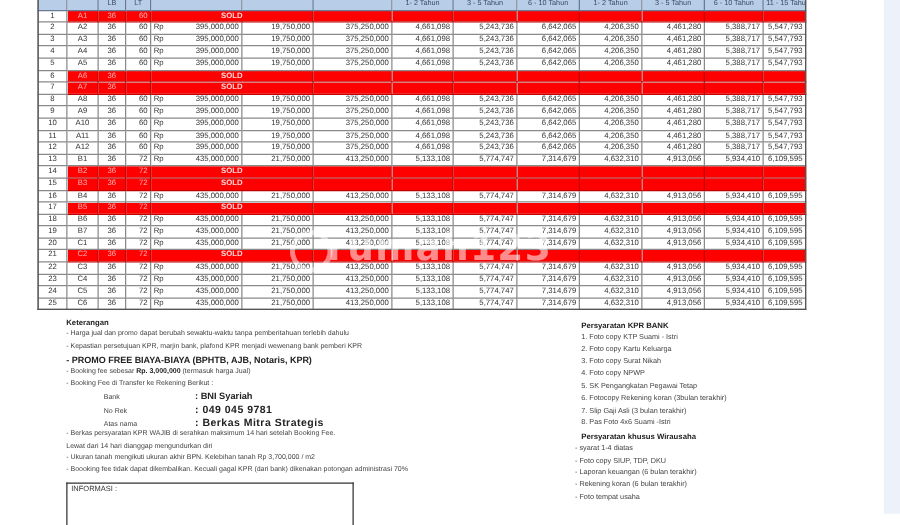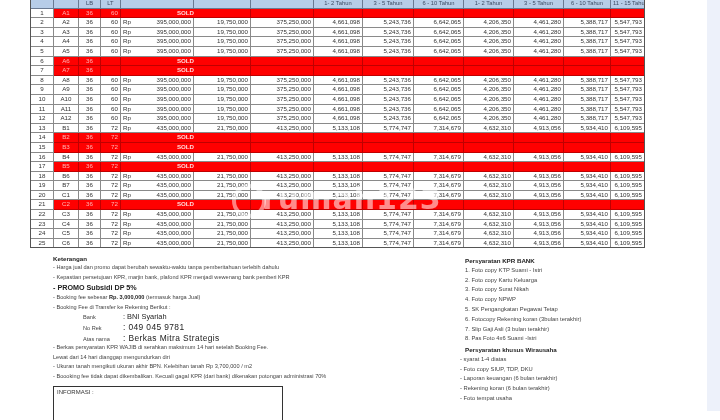--- a/index.html
+++ b/index.html
@@ -25,21 +25,21 @@
                letter-spacing:1px; font-family:"DejaVu Sans", sans-serif; pointer-events:none;margin-left:24px; }
   .wm-logo { position:absolute; left:232px; top:184px; width:26px; height:26px; border:4px solid rgba(255,255,255,0.5);
              border-radius:50%; pointer-events:none; }
 
   .notes { position:absolute; left:53px; top:254px; width:300px; font-size:5.6px; color:#444; }
   .notes .line { height:9.4px; line-height:9.4px; white-space:nowrap; }
   .notes .title { font-weight:bold; font-size:6.2px; color:#222; }
   .notes .promo { font-weight:bold; font-size:7.2px; color:#222; height:11px; line-height:11px; }
   .notes .bank-row { padding-left:30px; height:10.5px; line-height:10.5px; }
   .notes .bank-row .k { display:inline-block; width:40px; }
-  .notes .bank-row .v { font-weight:normal; color:#222; font-size:7.4px; }
+  .notes .bank-row .v { font-weight:bold; color:#222; font-size:7.4px;margin-left:33px; }
   .notes .bank-row .v.big { font-size:8.4px; letter-spacing:0.4px; }
   .notes b { color:#222; }
   .info-box { position:absolute; left:53px; top:386px; width:230px; height:40px; border:1px solid #333; border-bottom:none;
               font-size:6px; padding:2px 3px; box-sizing:border-box; color:#333; }
 
   .req { position:absolute; left:465px; top:256px; font-size:5.8px; color:#444; }
   .req .title { font-weight:bold; color:#222; font-size:6.2px; height:9.8px; line-height:9.8px; }
   .req .item { height:9.8px; line-height:9.8px; white-space:nowrap; }
   .req2 { position:absolute; left:460px; top:345px; font-size:5.8px; color:#444; }
   .req2 .title { font-weight:bold; color:#222; font-size:6.2px; height:9.8px; line-height:9.8px; padding-left:5px; }
@@ -502,21 +502,21 @@
 </table>
 <div class="outer"></div>
 
 <div class="wm-logo"></div>
 <div class="watermark">rumah123</div>
 
 <div class="notes">
   <div class="line title">Keterangan</div>
   <div class="line">- Harga jual  dan promo dapat berubah sewaktu-waktu tanpa pemberitahuan terlebih dahulu</div>
   <div class="line">- Kepastian persetujuan KPR, marjin bank, plafond KPR menjadi wewenang bank pemberi KPR</div>
-  <div class="promo">- PROMO Subsidi DP 5%</div>
+  <div class="promo">- PROMO FREE BIAYA-BIAYA (BPHTB, AJB, Notaris, KPR)</div>
   <div class="line"><span>- Booking fee sebesar </span><b>Rp. 3,000,000</b><span> (termasuk harga Jual)</span></div>
   <div class="line">- Booking Fee di Transfer ke Rekening Berikut :</div>
   <div class="bank-row"><span class="k">Bank</span><span class="v">: BNI Syariah</span></div>
   <div class="bank-row"><span class="k">No Rek</span><span class="v big">: 049 045 9781</span></div>
   <div class="bank-row"><span class="k">Atas nama</span><span class="v big">: Berkas Mitra Strategis</span></div>
   <div class="line">- Berkas persyaratan KPR WAJIB di serahkan maksimum 14 hari setelah Booking Fee.</div>
   <div class="line">  Lewat dari 14 hari dianggap mengundurkan diri</div>
   <div class="line">- Ukuran tanah mengikuti ukuran akhir BPN. Kelebihan tanah Rp 3,700,000 / m2</div>
   <div class="line">- Boooking fee tidak dapat dikembalikan. Kecuali gagal KPR (dari bank) dikenakan potongan administrasi 70%</div>
 </div>

